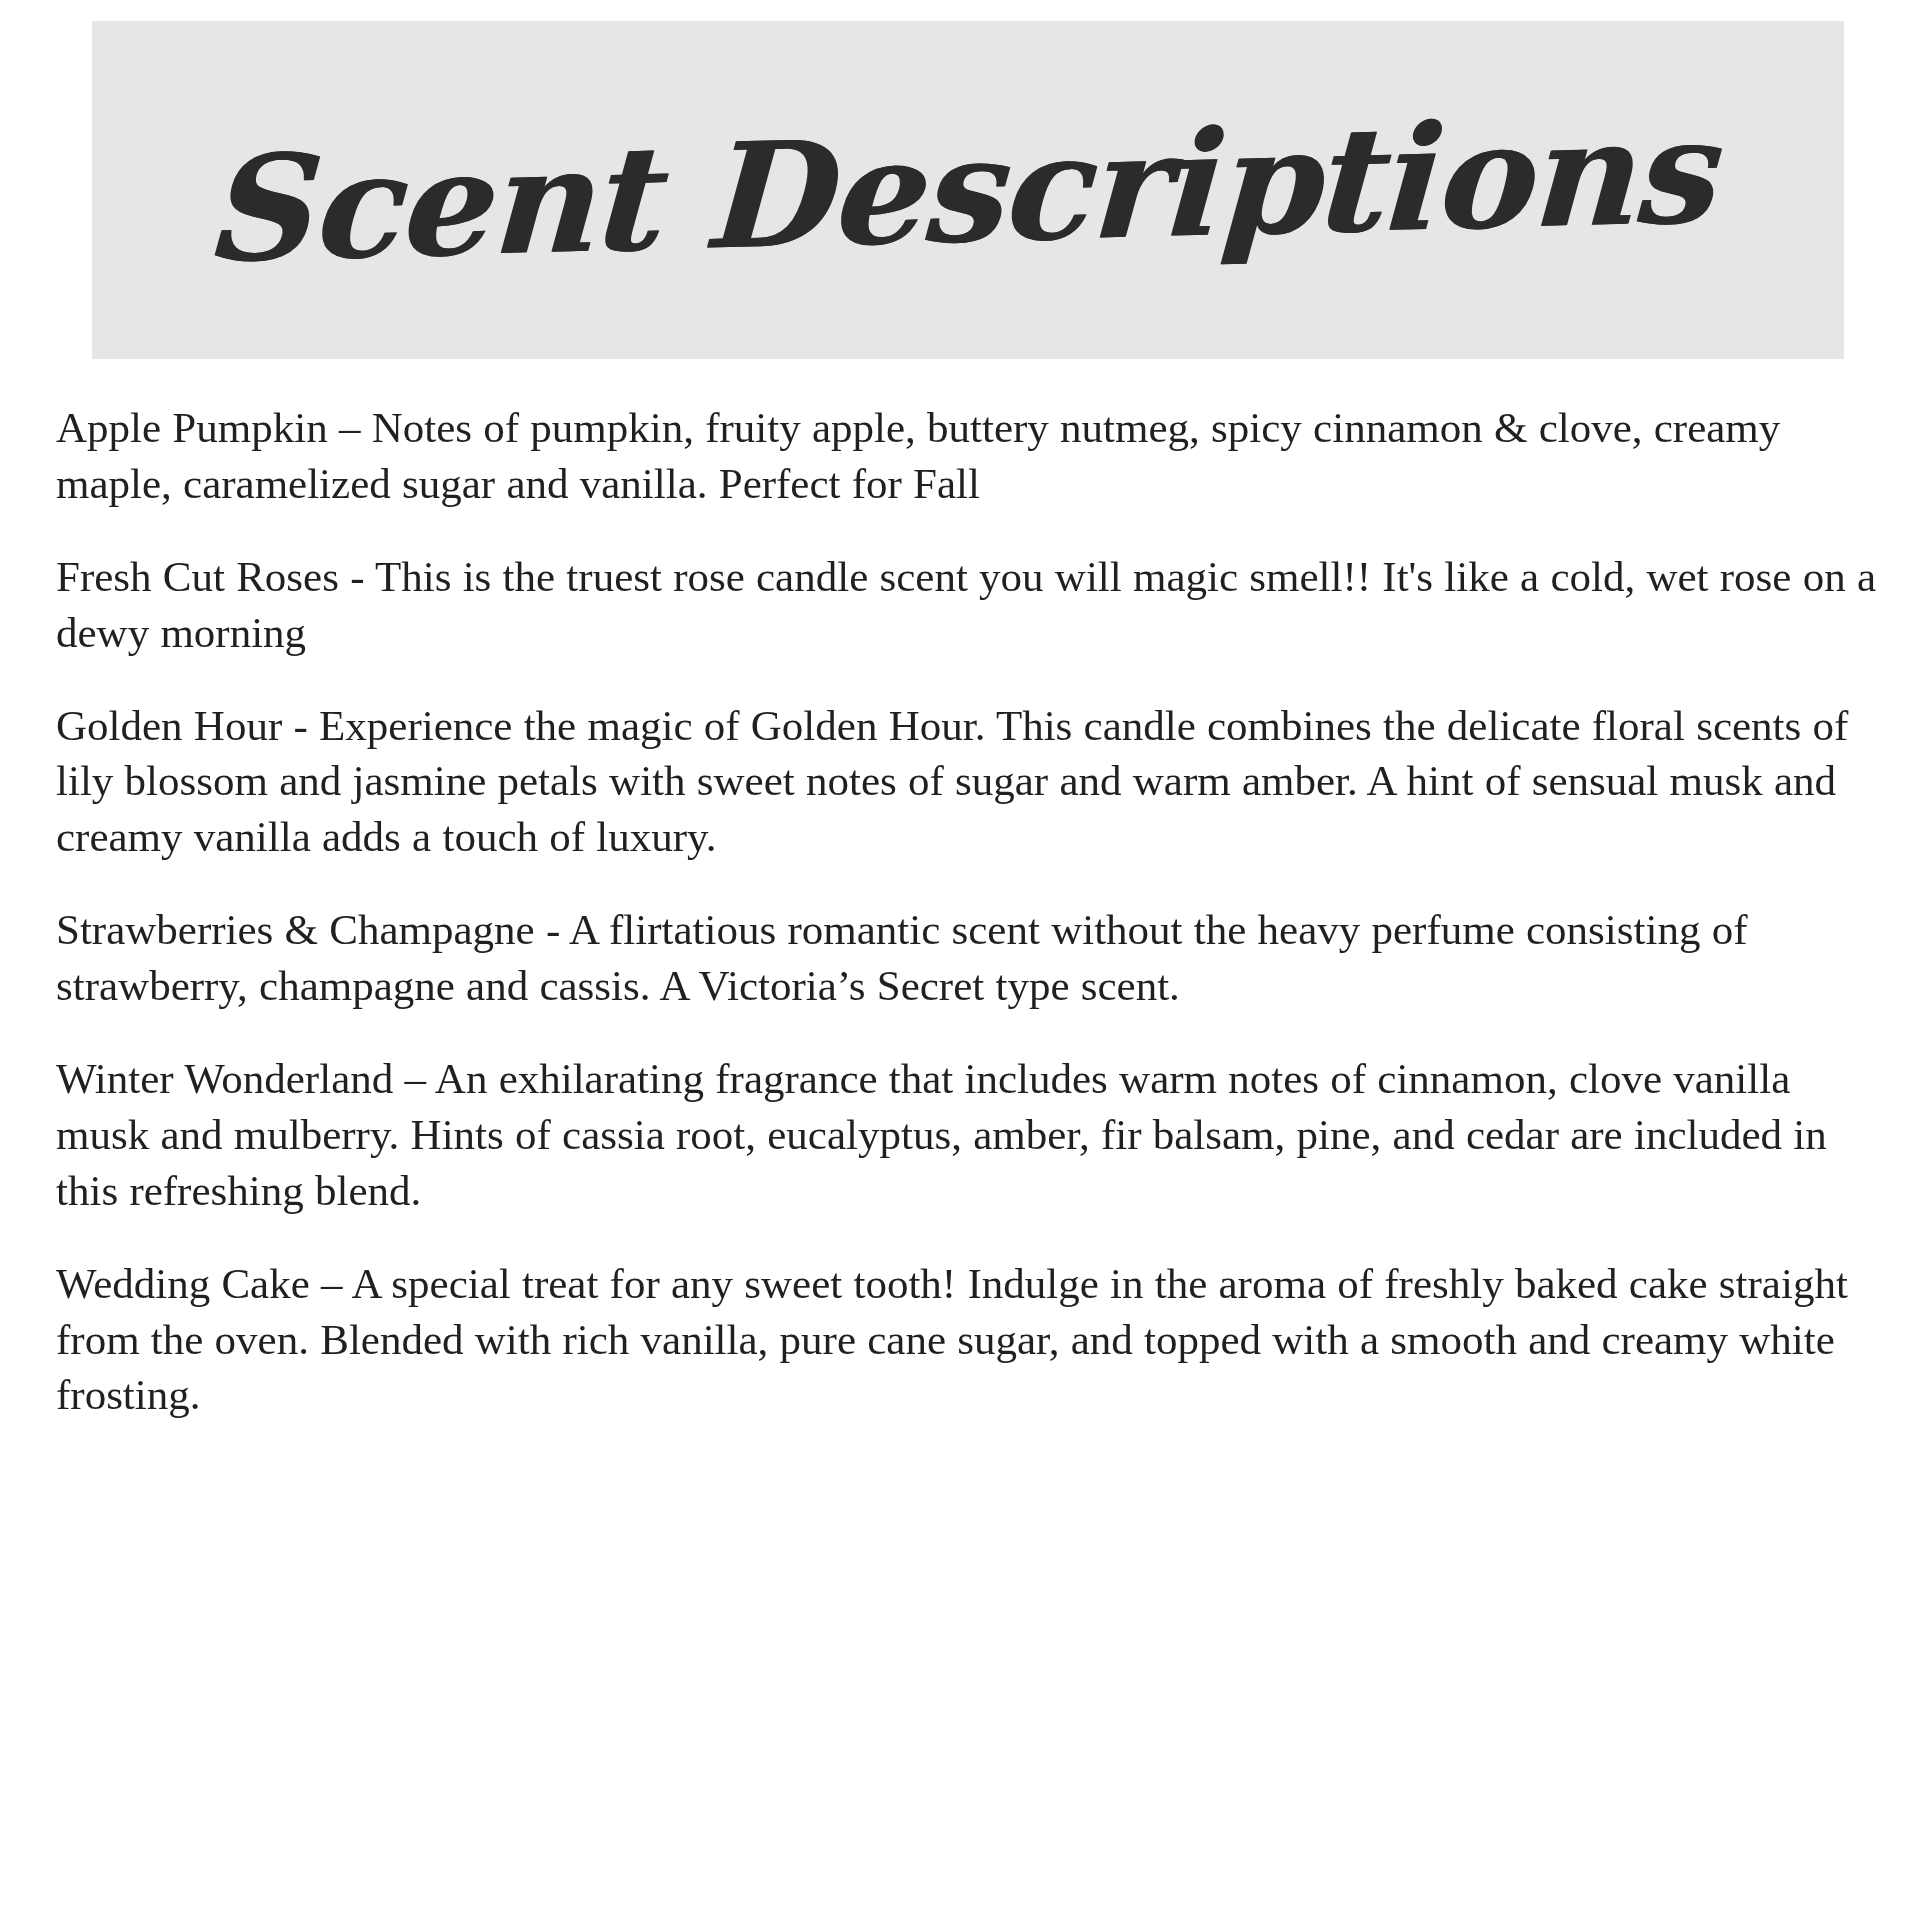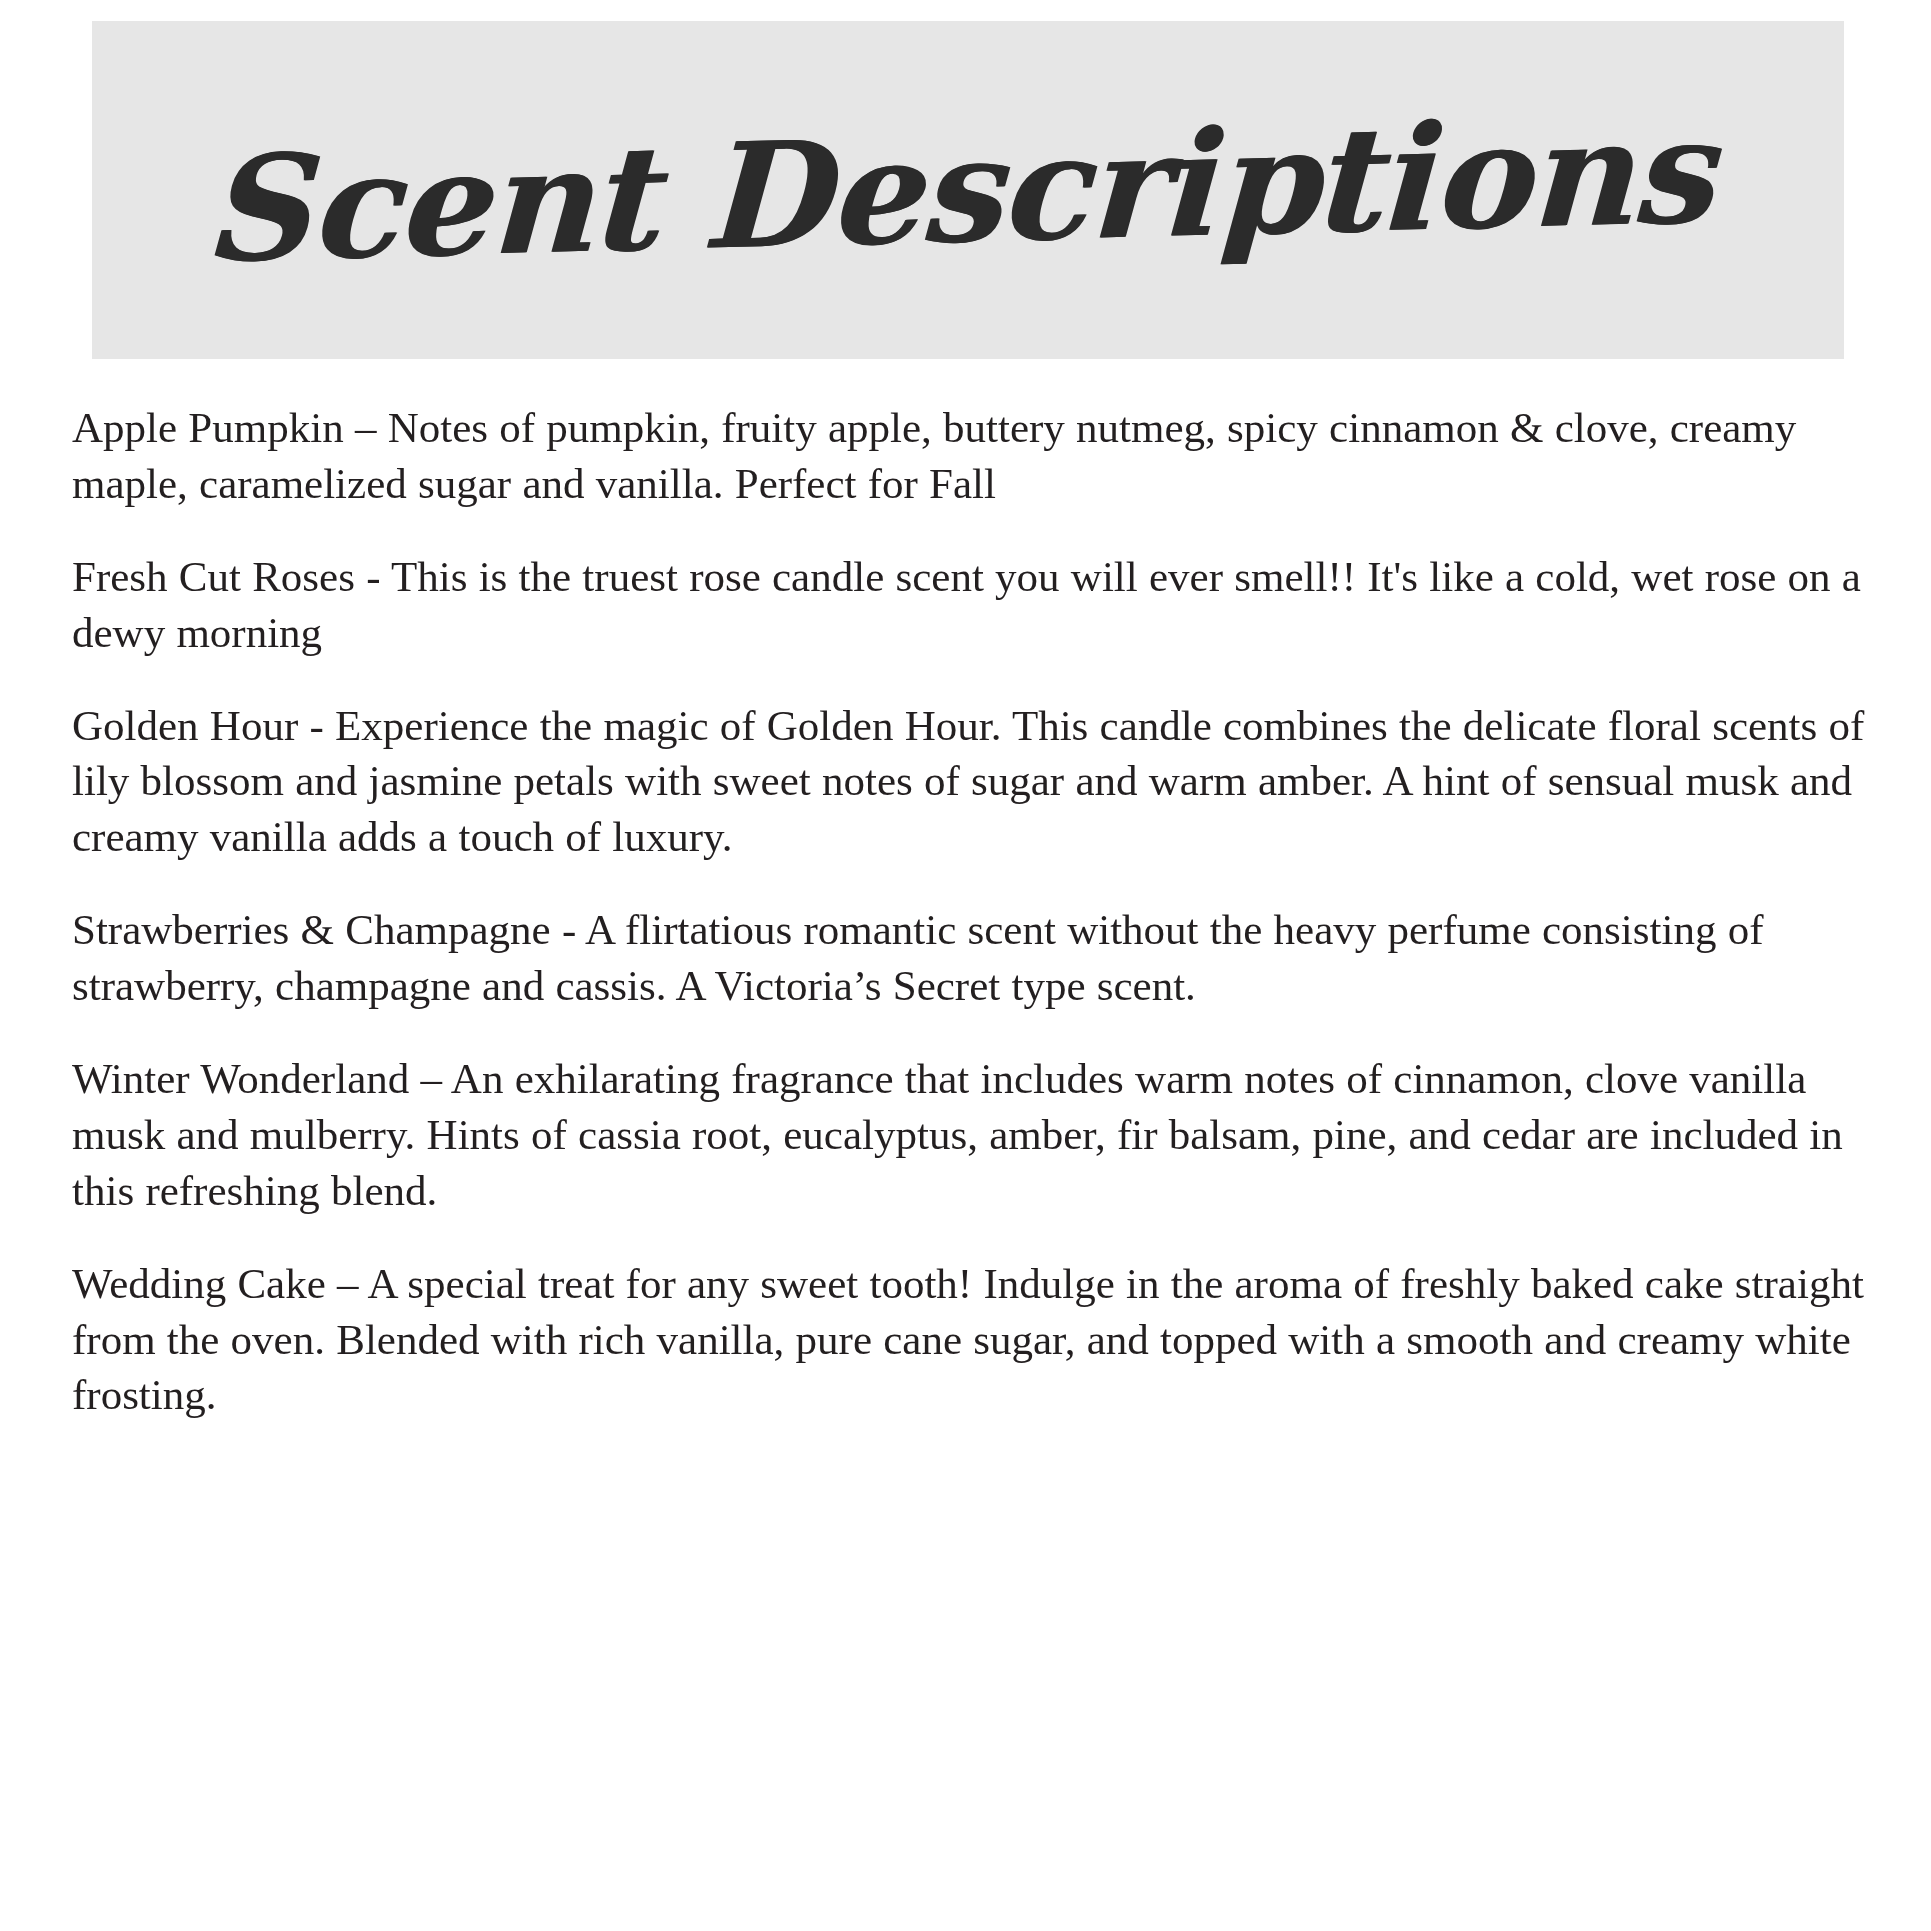--- a/index.html
+++ b/index.html
@@ -38,40 +38,40 @@
     transform: skewX(-6deg) rotate(-1.5deg);
     white-space: nowrap;
     text-shadow: 1px 0 0 #2b2b2b;
   }
   .body-area {
     padding: 41px 46px 39px 56px;
   }
   .scent-block {
     font-size: 43px;
     line-height: 1.30;
-    margin: 0 0 37px 16px;
+    margin: 0 0 37px 0;
     text-align: left;
     word-spacing: 0.5px;
   }
   .scent-block:last-child {
     margin-bottom: 0;
   }
 </style>
 </head>
 <body>
 
 <div class="page">
 
   <div class="header-band">
     <div class="header-title">Scent Descriptions</div>
   </div>
 
   <div class="body-area">
     <p class="scent-block">Apple Pumpkin – Notes of pumpkin, fruity apple, buttery nutmeg, spicy cinnamon &amp; clove, creamy maple, caramelized sugar and vanilla. Perfect for Fall</p>
-    <p class="scent-block">Fresh Cut Roses - This is the truest rose candle scent you will ever smell!! It's like a cold, wet rose on a dewy morning</p>
+    <p class="scent-block">Fresh Cut Roses - This is the truest rose candle scent you will magic smell!! It's like a cold, wet rose on a dewy morning</p>
     <p class="scent-block">Golden Hour - Experience the magic of Golden Hour. This candle combines the delicate floral scents of lily blossom and jasmine petals with sweet notes of sugar and warm amber. A hint of sensual musk and creamy vanilla adds a touch of luxury.</p>
     <p class="scent-block">Strawberries &amp; Champagne - A flirtatious romantic scent without the heavy perfume consisting of strawberry, champagne and cassis. A Victoria’s Secret type scent.</p>
     <p class="scent-block">Winter Wonderland – An exhilarating fragrance that includes warm notes of cinnamon, clove vanilla musk and mulberry. Hints of cassia root, eucalyptus, amber, fir balsam, pine, and cedar are included in this refreshing blend.</p>
     <p class="scent-block">Wedding Cake – A special treat for any sweet tooth! Indulge in the aroma of freshly baked cake straight from the oven. Blended with rich vanilla, pure cane sugar, and topped with a smooth and creamy white frosting.</p>
   </div>
 
 </div>
 
 
 </body></html>

